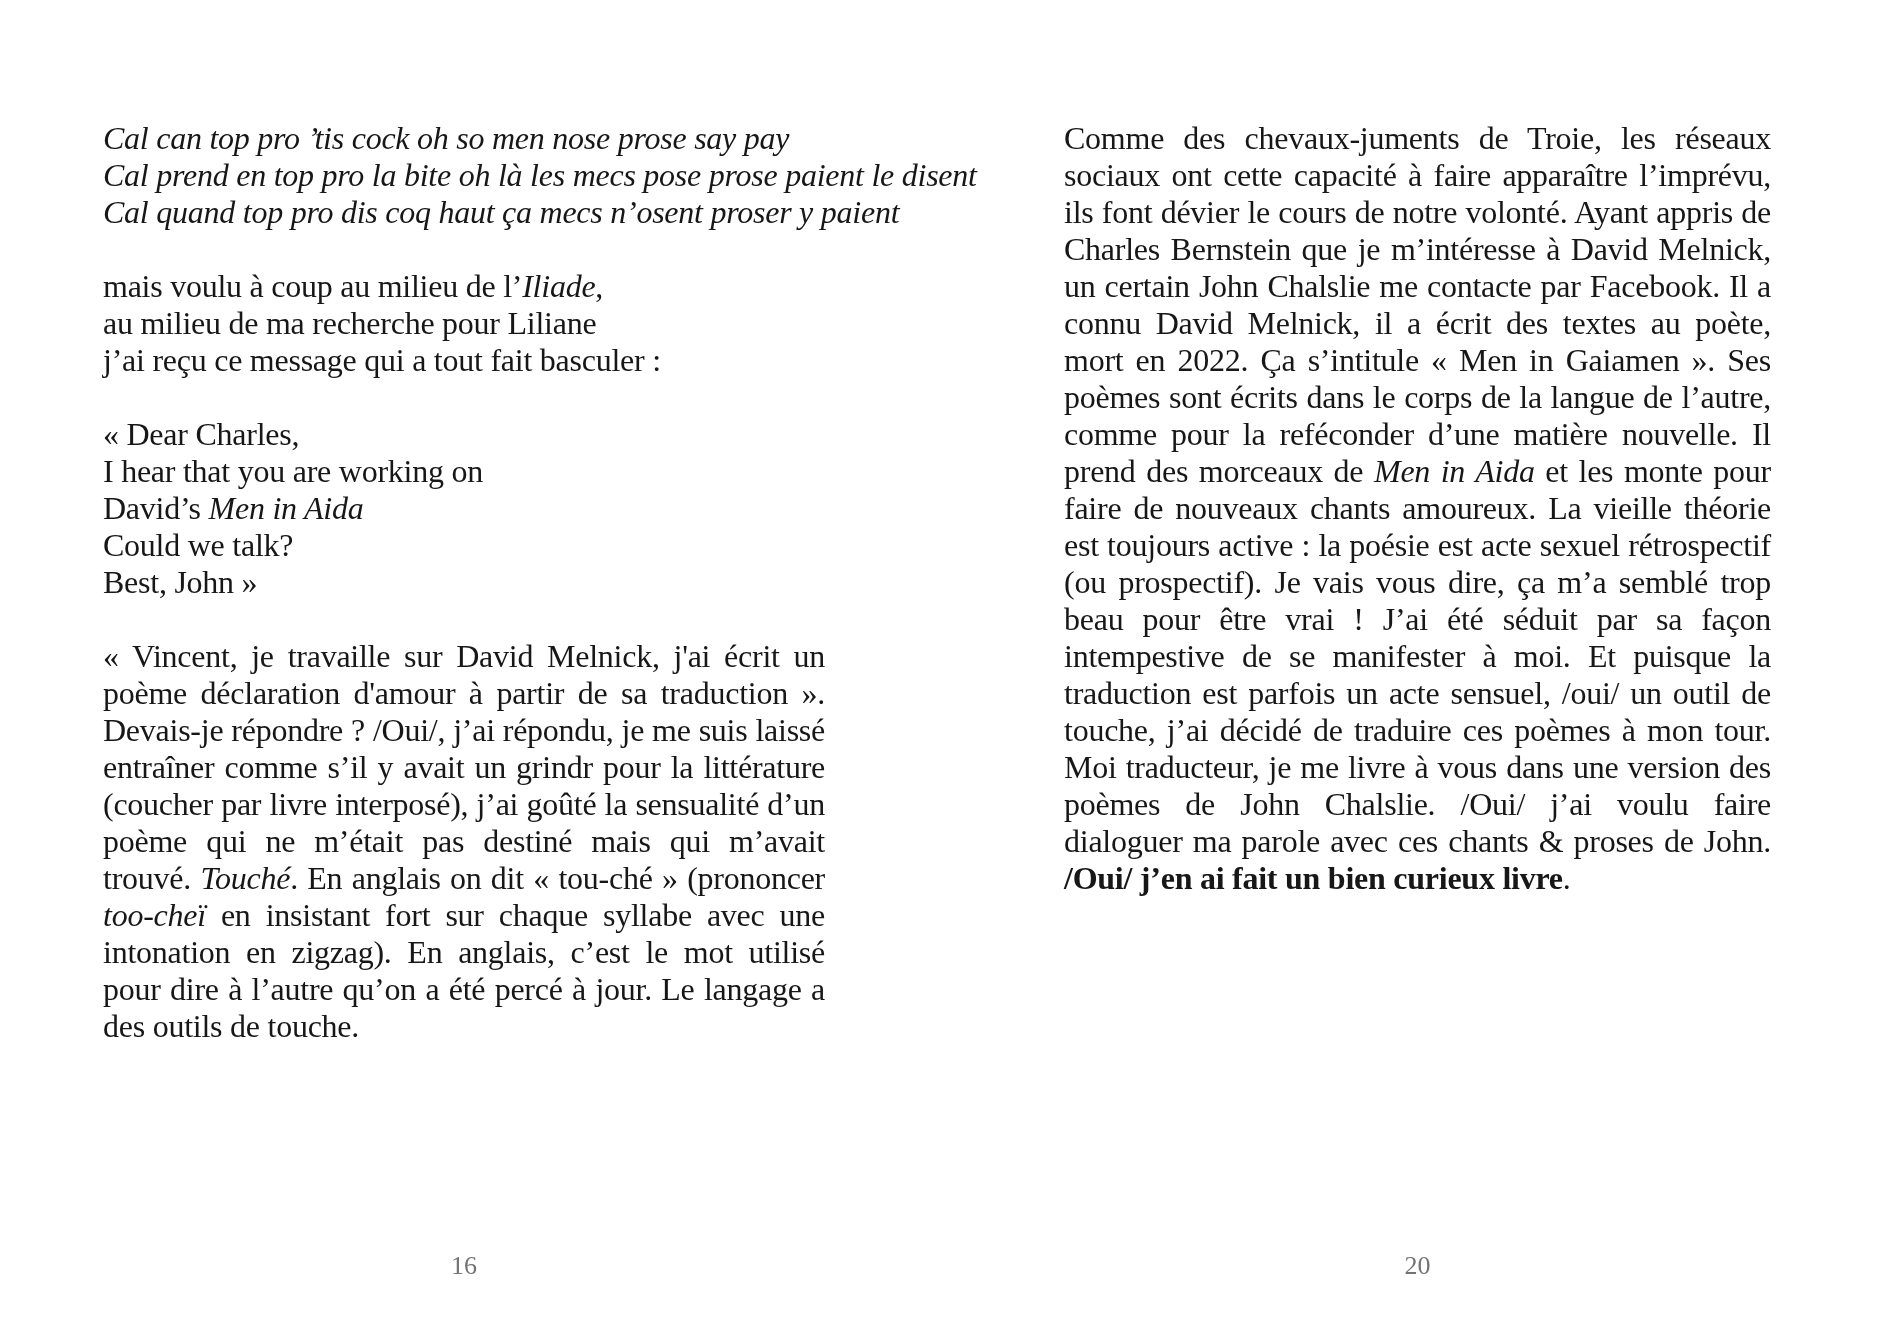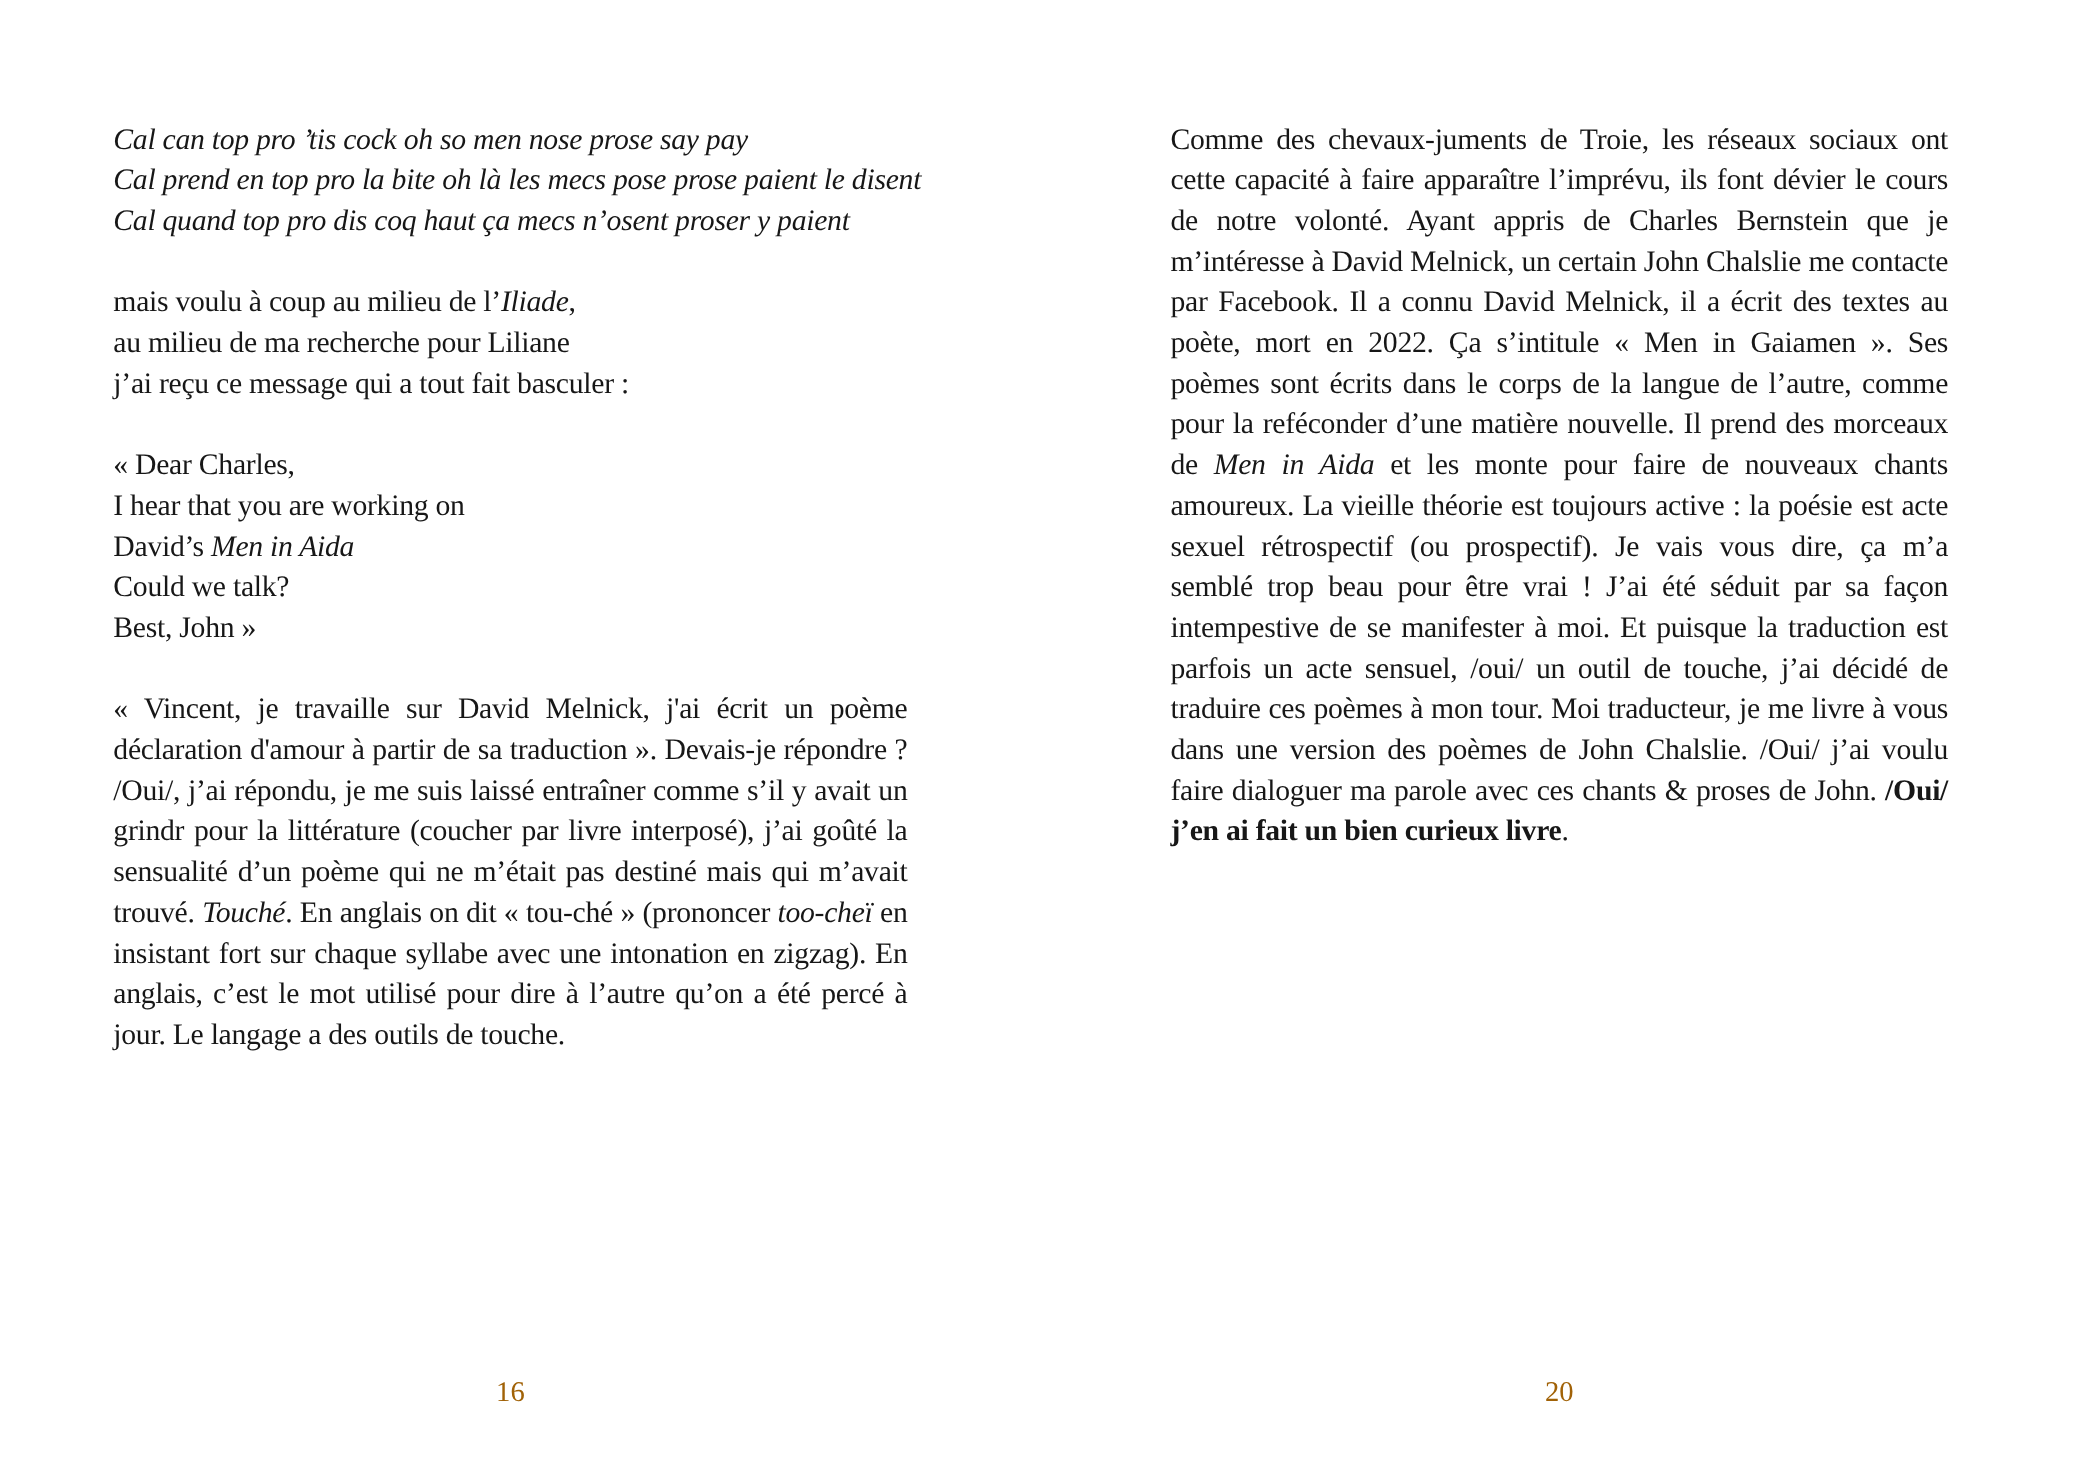--- a/index.html
+++ b/index.html
@@ -10,40 +10,40 @@
     font-family: "Liberation Serif", "DejaVu Serif", serif;
   }
   .spread {
     position: relative;
     width: 1890px; height: 1339px;
     background: #ffffff;
     overflow: hidden;
   }
   .page {
     position: absolute;
-    top: 108px;
-    font-size: 27px;
+    top: 120px;
+    font-size: 32px;
     line-height: 37px;
     letter-spacing: -0.25px;
   }
   .page-left  { left: 103px; width: 722px; }
   .page-right { left: 1064px; width: 707px; }
   .block { margin: 0 0 37px 0; }
   .block:last-child { margin-bottom: 0; }
   .paragraph { text-align: justify; }
   .line { white-space: nowrap; }
   .it { font-style: italic; }
   .bd { font-weight: bold; }
   .pagenum {
     position: absolute;
     top: 1250px;
     font-size: 26px;
     line-height: 32px;
     text-align: center;
-    color: #a16207;
+    color: #737373;
   }
   .pagenum-left  { left: 103px; width: 722px; }
   .pagenum-right { left: 1064px; width: 707px; }
 </style>
 </head>
 <body>
 
 <div class="spread">
 
   <section class="page page-left">

